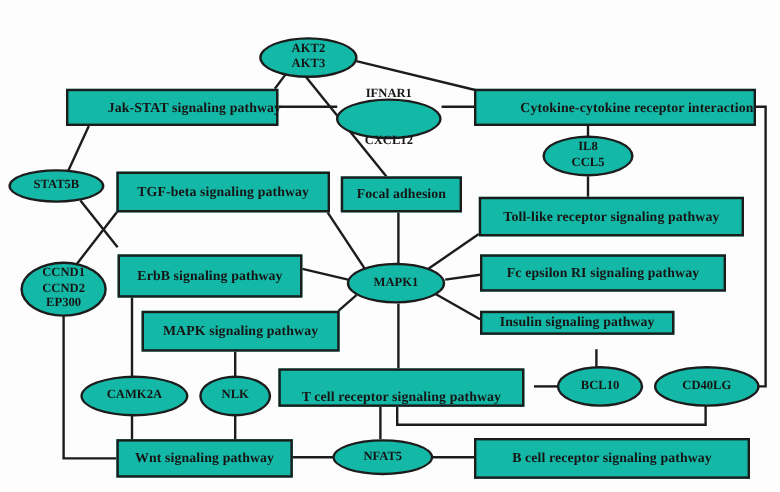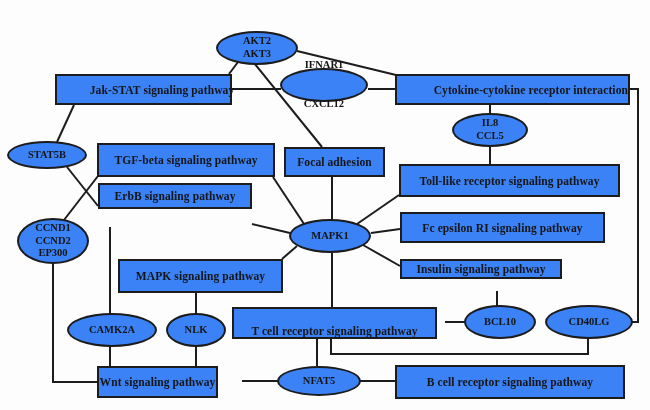--- a/index.html
+++ b/index.html
@@ -3,21 +3,21 @@
 <meta charset="utf-8">
 <style>
   html,body{margin:0;padding:0;background:#ffffff;}
   #figure{
     position:relative;width:650px;height:410px;background:#fdfdfd;overflow:hidden;
     font-family:"Liberation Serif", serif;font-weight:bold;color:#151515;
   }
   #edge-layer{position:absolute;left:0;top:0;width:650px;height:410px;}
   #edge-layer polyline{fill:none;stroke:#1c1c1c;stroke-width:2;}
   .node{
-    position:absolute;box-sizing:border-box;background:#3b82f6;border:2px solid #1c1c1c;
+    position:absolute;box-sizing:border-box;background:#14b8a6;border:2px solid #1c1c1c;
     display:flex;flex-direction:column;align-items:center;justify-content:center;
     text-align:center;white-space:nowrap;
   }
   .node.pathway{font-size:11.5px;letter-spacing:0.1px;}
   .node.gene{border-radius:50%;font-size:10.5px;line-height:1.22;}
   .legend{position:absolute;left:520px;top:3px;width:128px;}
   .legend-row{display:flex;align-items:center;margin-bottom:4px;}
   .legend-shape{box-sizing:border-box;border:2px solid #1c1c1c;background:#fdfdfd;display:inline-block;}
   .legend-shape.ellipse{width:56px;height:24px;border-radius:50%;}
   .legend-shape.rect{width:56px;height:21px;}
@@ -61,21 +61,21 @@
     </svg>
 
   <div id="node-layer">
       <div class="node gene" style="left: 216px; top: 31px; width: 82px; height: 34px;">
         <div class="node-line">AKT2</div>
         <div class="node-line">AKT3</div>
       </div>
       <div class="node pathway" style="left: 55px; top: 74px; width: 177px; height: 31px; padding-left: 37px;">
         <div class="node-line">Jak-STAT signaling pathway</div>
       </div>
-      <div class="node gene" style="left: 280px; top: 68px; width: 88px; height: 34px; gap: 26px;">
+      <div class="node gene" style="left: 280px; top: 82px; width: 88px; height: 34px; gap: 26px;">
         <div class="node-line">IFNAR1</div>
         <div class="node-line">CXCL12</div>
       </div>
       <div class="node pathway" style="left: 395px; top: 74px; width: 235px; height: 31px; align-items: flex-end;">
         <div class="node-line">Cytokine-cytokine receptor interaction</div>
       </div>
       <div class="node gene" style="left: 452px; top: 113px; width: 76px; height: 34px; text-align: center;">
         <div class="node-line">IL8</div>
         <div class="node-line">CCL5</div>
       </div>
@@ -84,21 +84,21 @@
       </div>
       <div class="node pathway" style="left: 97px; top: 143px; width: 178px; height: 34px;">
         <div class="node-line">TGF-beta signaling pathway</div>
       </div>
       <div class="node pathway" style="left: 284px; top: 147px; width: 101px; height: 30px;">
         <div class="node-line">Focal adhesion</div>
       </div>
       <div class="node pathway" style="left: 399px; top: 164px; width: 221px; height: 33px;">
         <div class="node-line">Toll-like receptor signaling pathway</div>
       </div>
-      <div class="node pathway" style="left: 98px; top: 183px; width: 154px; height: 26px;">
+      <div class="node pathway" style="left: 98px; top: 212px; width: 154px; height: 36px;">
         <div class="node-line">ErbB signaling pathway</div>
       </div>
       <div class="node pathway" style="left: 400px; top: 212px; width: 205px; height: 31px;">
         <div class="node-line">Fc epsilon RI signaling pathway</div>
       </div>
       <div class="node gene" style="left: 17px; top: 218px; width: 72px; height: 46px;">
         <div class="node-line">CCND1</div>
         <div class="node-line">CCND2</div>
         <div class="node-line">EP300</div>
       </div>
@@ -119,21 +119,21 @@
       </div>
       <div class="node gene" style="left: 545px; top: 305px; width: 88px; height: 34px;">
         <div class="node-line">CD40LG</div>
       </div>
       <div class="node gene" style="left: 67px; top: 313px; width: 90px; height: 34px;">
         <div class="node-line">CAMK2A</div>
       </div>
       <div class="node gene" style="left: 166px; top: 313px; width: 60px; height: 34px;">
         <div class="node-line">NLK</div>
       </div>
-      <div class="node pathway" style="left: 97px; top: 366px; width: 121px; height: 32px;">
+      <div class="node pathway" style="left: 97px; top: 366px; width: 147px; height: 32px;">
         <div class="node-line">Wnt signaling pathway</div>
       </div>
       <div class="node gene" style="left: 277px; top: 366px; width: 84px; height: 30px;">
         <div class="node-line">NFAT5</div>
       </div>
       <div class="node pathway" style="left: 395px; top: 365px; width: 230px; height: 34px;">
         <div class="node-line">B cell receptor signaling pathway</div>
       </div>
     </div>
 

